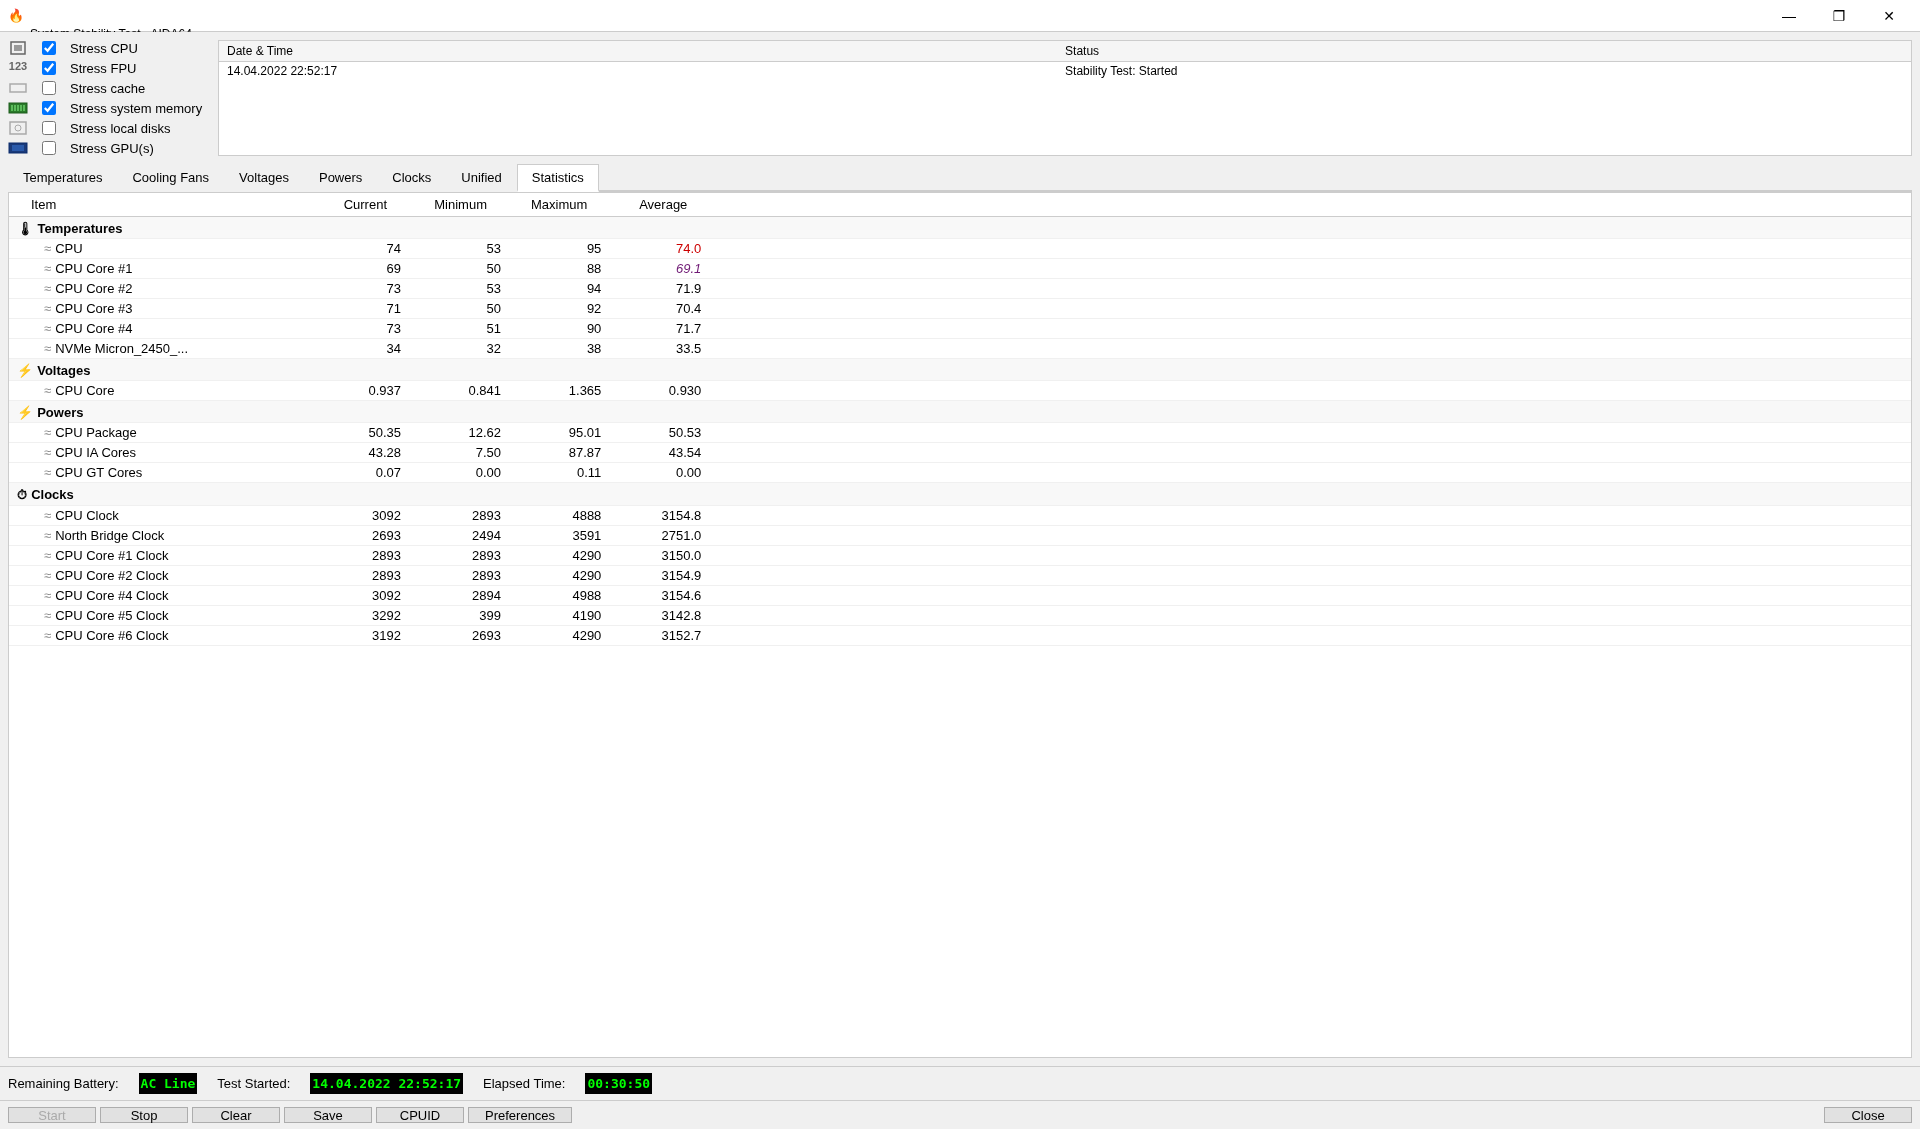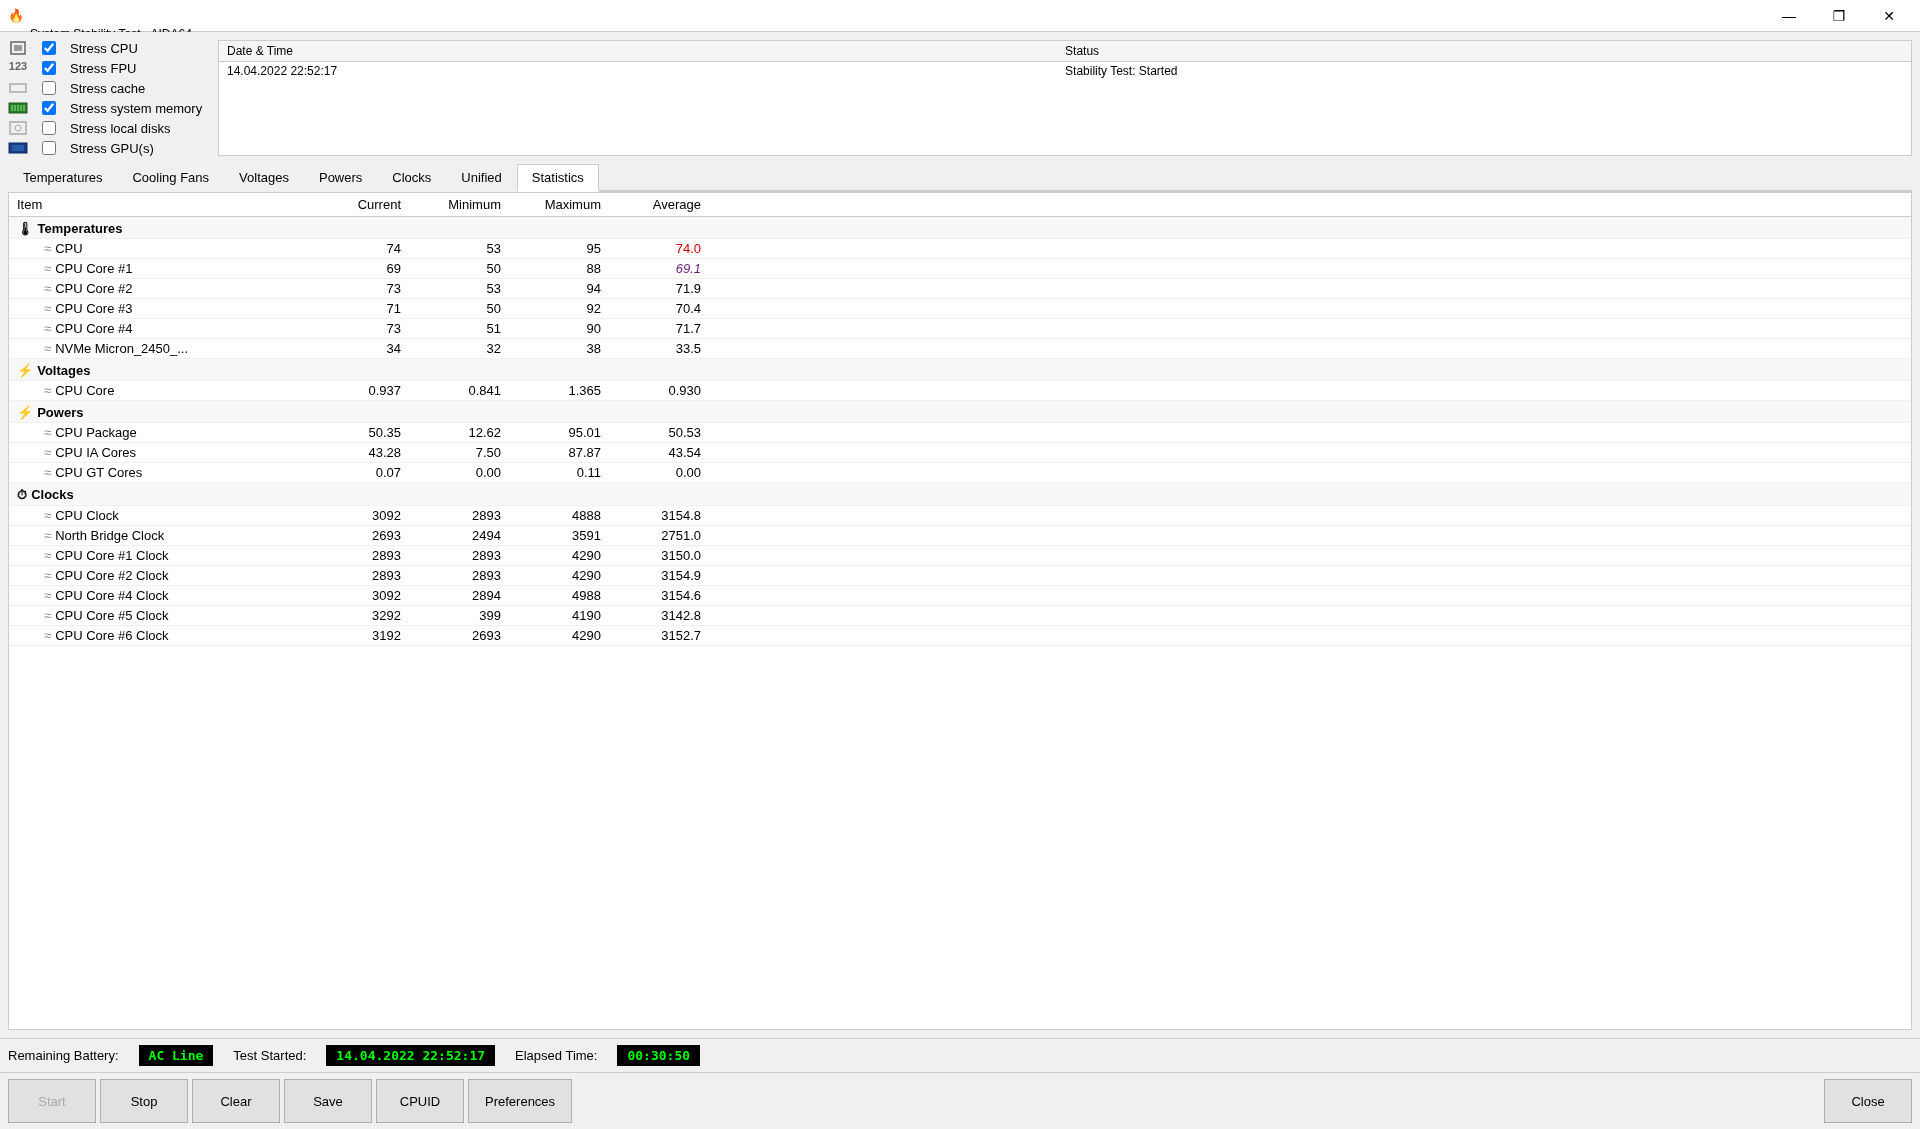--- a/index.html
+++ b/index.html
@@ -154,21 +154,21 @@
       overflow-y: scroll;
       overflow-x: hidden;
     }
     .stats-table {
       width: 100%;
       border-collapse: collapse;
       font-size: 13px;
     }
     .stats-table th {
       background: #fff;
-      padding: 4px 8px;
+      padding: 4px 22px;
       text-align: left;
       font-weight: normal;
       border-bottom: 1px solid #ccc;
       position: sticky;
       top: 0;
       z-index: 2;
     }
     .stats-table th.num { text-align: right; }
     .stats-table td {
       padding: 2px 8px;
@@ -193,36 +193,36 @@
       background: #f0f0f0;
       border-top: 1px solid #ccc;
       font-size: 13px;
     }
     .info-label { color: #000; }
     .info-value {
       background: #000;
       color: #00ff00;
       font-family: monospace;
       font-size: 13px;
-      padding: 3px 10px;
+      padding: 3px 2px;
       font-weight: bold;
     }
 
     .button-bar {
       display: flex;
       align-items: center;
       padding: 6px 8px;
       flex-shrink: 0;
       border-top: 1px solid #ccc;
       background: #f0f0f0;
       gap: 4px;
     }
     .btn {
       min-width: 88px;
-      height: 44px;
+      height: 16px;
       border: 1px solid #adadad;
       background: #e1e1e1;
       font-size: 13px;
       cursor: pointer;
       padding: 0 16px;
     }
     .btn:disabled { color: #aaa; cursor: default; }
     .btn-spacer { flex: 1; }
   </style>
 </head>

